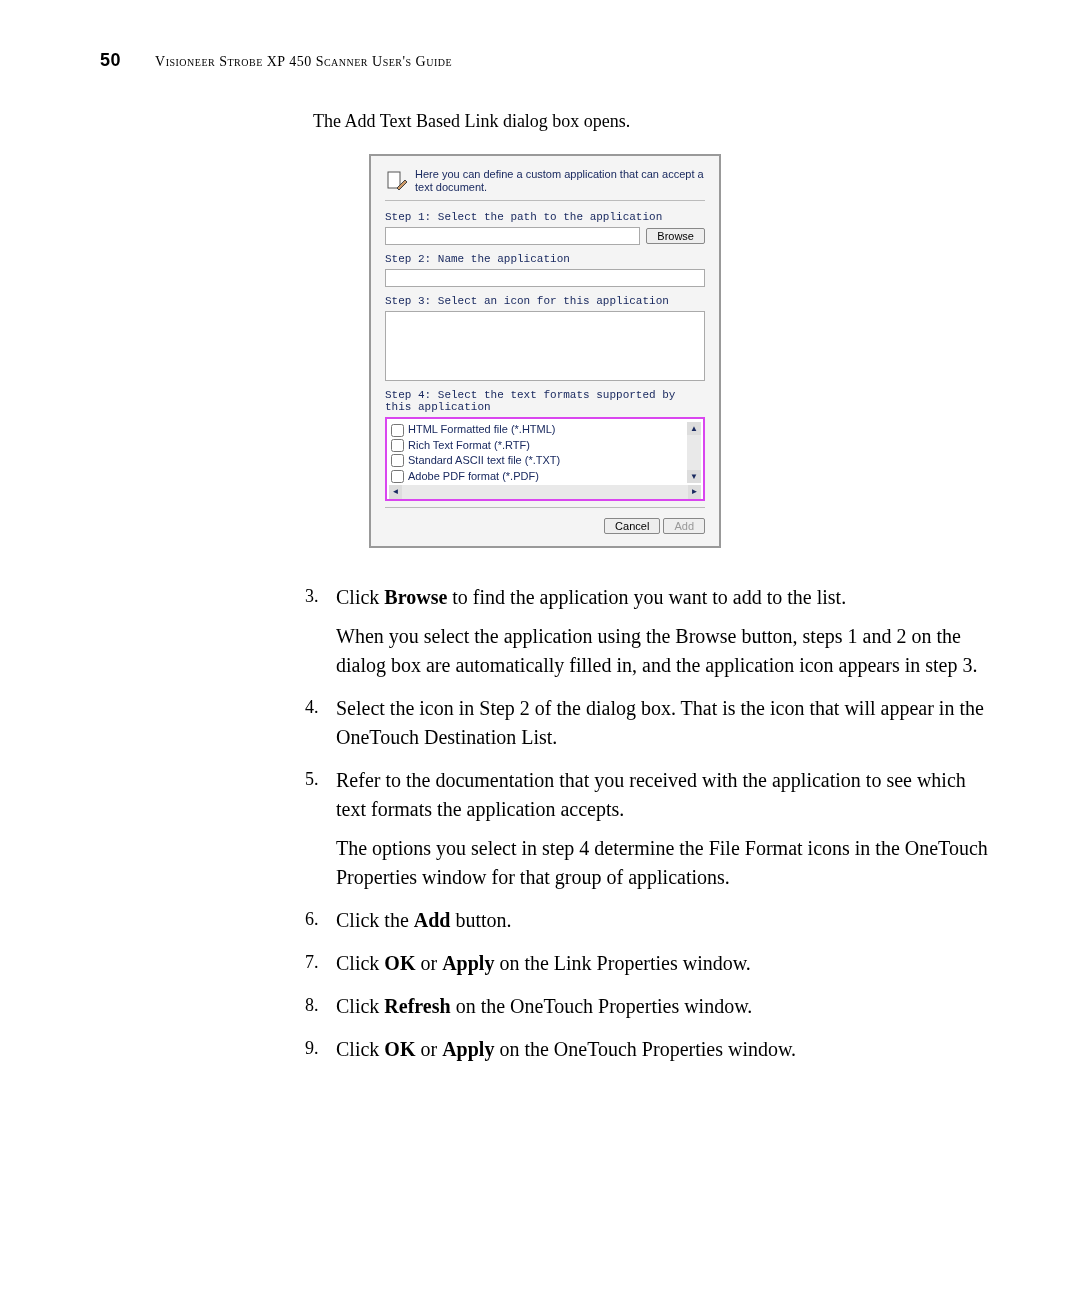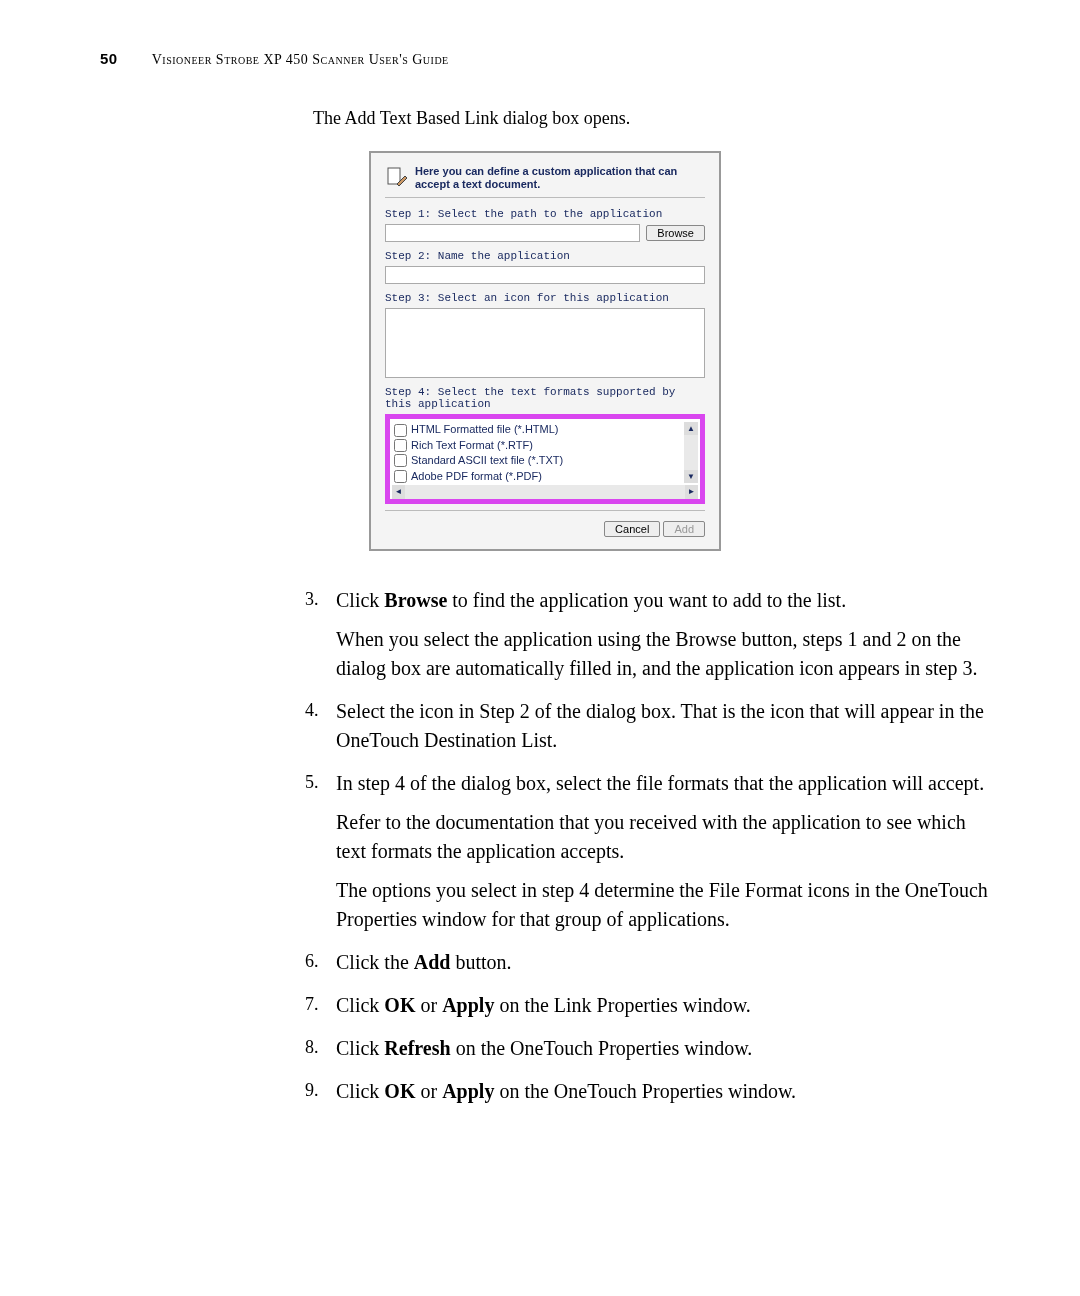--- a/index.html
+++ b/index.html
@@ -16,21 +16,21 @@
     padding: 50px 90px 50px 100px;
     box-sizing: border-box;
   }
   .header {
     font-size: 14px;
     letter-spacing: 0.5px;
     margin-bottom: 40px;
   }
   .pg-num {
     font-weight: bold;
-    font-size: 15px;
+    font-size: 18px;
     font-family: Arial, Helvetica, sans-serif;
     margin-right: 30px;
   }
   .intro {
     font-size: 18px;
     margin-left: 213px;
     margin-bottom: 22px;
   }
   .dialog {
     width: 320px;
@@ -38,23 +38,22 @@
     border: 2px solid #999;
     background: #f4f4f4;
     padding: 12px 14px;
     font-family: Tahoma, Arial, sans-serif;
     font-size: 11px;
     color: #1a2a60;
     position: relative;
   }
   .dlg-hdr {
     display: flex;
-    align-items: center;
+    align-items: flex-end;
     margin-bottom: 6px;
-    font-weight: bold;
   }
   .dlg-icon {
     width: 24px;
     height: 24px;
     margin-right: 6px;
     flex-shrink: 0;
   }
   .dlg-hdr-text {
     color: #1a2a60;
     line-height: 1.2;
@@ -93,21 +92,21 @@
   }
   .icon-box {
     width: 100%;
     height: 70px;
     border: 1px solid #aaa;
     background: #fff;
     box-sizing: border-box;
   }
   .format-box {
     width: 100%;
-    border: 5px solid #d946ef;
+    border: 2px solid #d946ef;
     background: #fff;
     box-sizing: border-box;
     padding: 3px 2px 0 2px;
     position: relative;
   }
   .format-list-wrap {
     display: flex;
     align-items: stretch;
   }
   .format-list {
@@ -266,21 +265,20 @@
   </div>
 </div>
 
 <ol class="steps">
   <li>
     <span>Click </span><span class="b">Browse</span><span> to find the application you want to add to the list.</span>
     <p>When you select the application using the Browse button, steps 1 and 2 on the dialog box are automatically filled in, and the application icon appears in step 3.</p>
   </li>
   <li>Select the icon in Step 2 of the dialog box. That is the icon that will appear in the OneTouch Destination List.</li>
   <li>
-    <span>In step 4 of the dialog box, select the file formats that the application will accept.</span>
     <p>Refer to the documentation that you received with the application to see which text formats the application accepts.</p>
     <p>The options you select in step 4 determine the File Format icons in the OneTouch Properties window for that group of applications.</p>
   </li>
   <li>
     <span>Click the </span><span class="b">Add</span><span> button.</span>
   </li>
   <li>
     <span>Click </span><span class="b">OK</span><span> or </span><span class="b">Apply</span><span> on the Link Properties window.</span>
   </li>
   <li>

